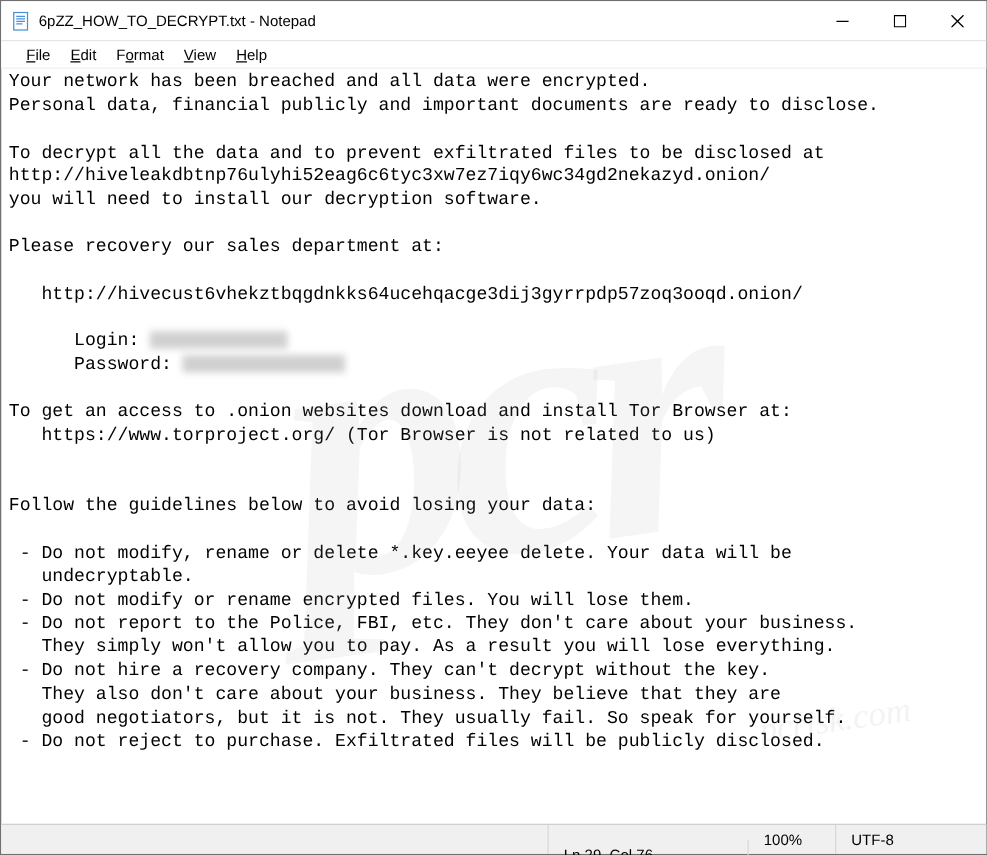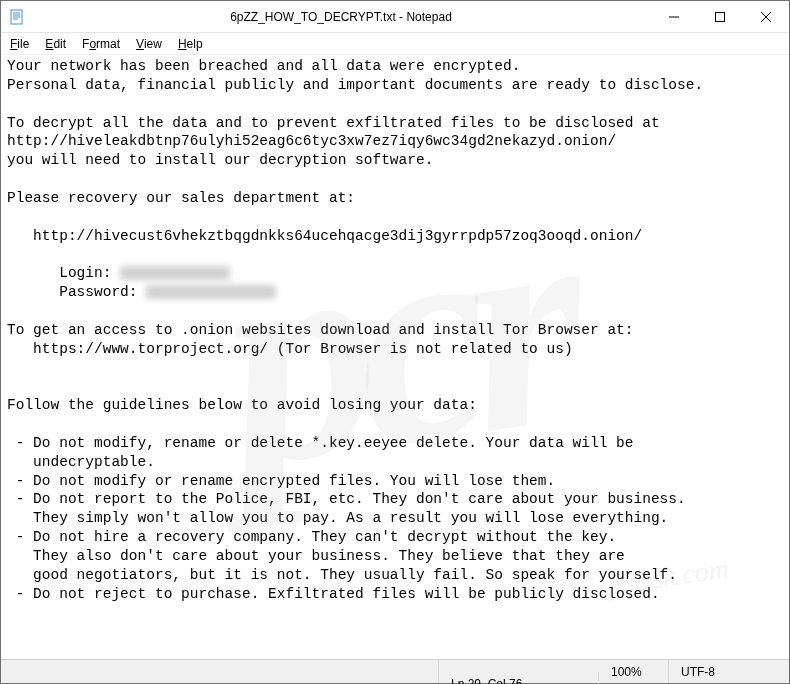--- a/index.html
+++ b/index.html
@@ -21,21 +21,20 @@
     position: relative;
   }
   
   .titlebar {
     height: 32px;
     background: #ffffff;
     display: flex;
     align-items: center;
     border-bottom: 1px solid #e5e5e5;
     position: relative;
-    text-align: center;
   }
   .titlebar-icon {
     width: 16px;
     height: 16px;
     margin-left: 8px;
     margin-right: 6px;
     display: inline-block;
   }
   .titlebar-title {
     font-size: 12px;
@@ -54,21 +53,21 @@
     justify-content: center;
     color: #000;
   }
   .win-btn svg { width: 10px; height: 10px; }
   
   .menubar {
     height: 22px;
     background: #ffffff;
     display: flex;
     align-items: center;
-    padding: 0 1px;
+    padding: 0 12px;
     font-size: 12px;
     border-bottom: 1px solid #f0f0f0;
   }
   .menu-item {
     padding: 2px 8px;
     color: #000;
   }
   .menu-item .ul { text-decoration: underline; }
   
   .textarea {

